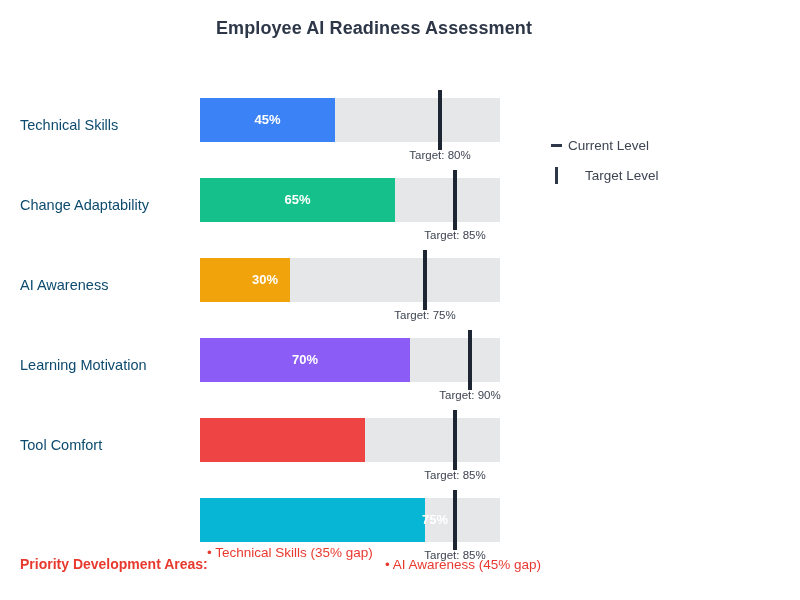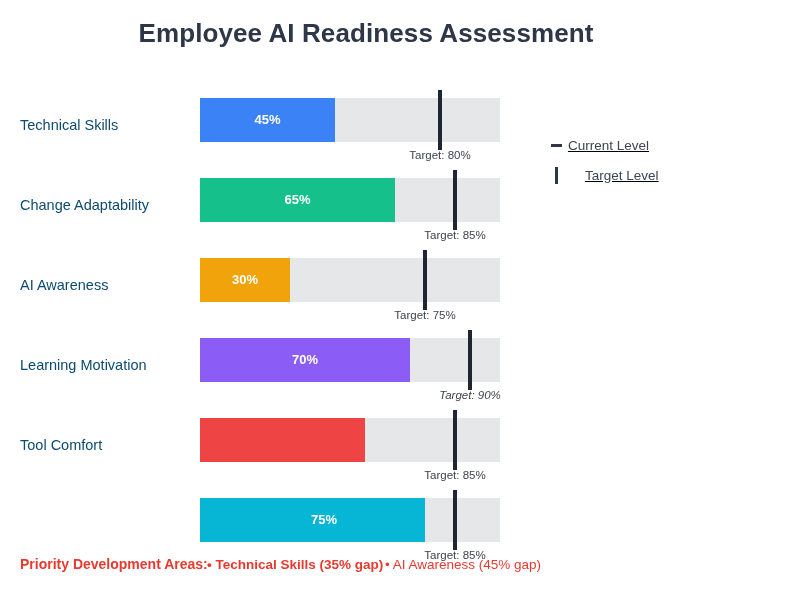--- a/index.html
+++ b/index.html
@@ -21,24 +21,25 @@
     width: 800px;
     height: 600px;
   }
   
   .chart-title {
     position: absolute;
     left: 0;
     top: 18px;
     width: 732px;
     text-align: center;
-    font-size: 26px;
+    font-size: 18px;
     font-weight: bold;
     color: #2d3748;
     letter-spacing: 0.1px;
+    padding-left: 8px;
   }
   
   .row {
     position: absolute;
     left: 0;
     width: 800px;
     height: 80px;
   }
   .row-label {
     position: absolute;
@@ -95,21 +96,20 @@
     left: 550px;
     top: 130px;
     width: 200px;
   }
   .legend-item {
     position: absolute;
     left: 0;
     height: 20px;
     display: flex;
     align-items: center;
-    text-decoration: underline;
   }
   .legend-item.item-0 { top: 5px; }
   .legend-item.item-1 { top: 35px; gap: 17px; }
   .legend-marker-dash {
     display: inline-block;
     width: 11px;
     height: 3px;
     background: #2d3748;
     margin-right: 6px;
     margin-left: 1px;
@@ -135,22 +135,21 @@
     font-size: 13.5px;
   }
   .footer-note.heading {
     left: 20px;
     top: 556px;
     font-weight: bold;
     font-size: 14px;
   }
   .footer-note.gap-0 {
     left: 207px;
-    top: 557px;
-    font-weight: bold;
+    top: 545px;
   }
   .footer-note.gap-1 {
     left: 385px;
     top: 557px;
   }
 </style>
 </head>
 <body>
 
 <div id="chart-root">
@@ -173,47 +172,47 @@
           <div class="fill" style="width: 195px; background: rgb(22, 192, 138);"></div>
           <div class="fill-value" style="width: 195px;">65%</div>
         </div>
         <div class="target-marker" style="left: 453px;"></div>
         <div class="target-label" style="left: 455px;">Target: 85%</div>
       </div>
       <div class="row" style="top: 247px;">
         <div class="row-label">AI Awareness</div>
         <div class="track">
           <div class="fill" style="width: 90px; background: rgb(240, 163, 10);"></div>
-          <div class="fill-value" style="width: 90px;">30%</div>
+          <div class="fill-value" style="width: 90px; margin-left: 20px;">30%</div>
         </div>
         <div class="target-marker" style="left: 423px;"></div>
         <div class="target-label" style="left: 425px;">Target: 75%</div>
       </div>
       <div class="row" style="top: 327px;">
         <div class="row-label">Learning Motivation</div>
         <div class="track">
           <div class="fill" style="width: 210px; background: rgb(139, 92, 246);"></div>
           <div class="fill-value" style="width: 210px;">70%</div>
         </div>
         <div class="target-marker" style="left: 468px;"></div>
-        <div class="target-label" style="left: 470px; font-style: italic;">Target: 90%</div>
+        <div class="target-label" style="left: 470px;">Target: 90%</div>
       </div>
       <div class="row" style="top: 407px;">
         <div class="row-label">Tool Comfort</div>
         <div class="track">
           <div class="fill" style="width: 165px; background: rgb(239, 68, 68);"></div>
           <div class="fill-value" style="width: 165px; margin-top: 32px;">55%</div>
         </div>
         <div class="target-marker" style="left: 453px;"></div>
         <div class="target-label" style="left: 455px;">Target: 85%</div>
       </div>
       <div class="row" style="top: 487px;">
         <div class="track">
           <div class="fill" style="width: 225px; background: rgb(6, 182, 212);"></div>
-          <div class="fill-value" style="width: 248px;">75%</div>
+          <div class="fill-value" style="width: 248px; text-align: right;">75%</div>
         </div>
         <div class="target-marker" style="left: 453px;"></div>
         <div class="target-label" style="left: 455px;">Target: 85%</div>
       </div>
     </div>
 
   <div class="legend">
     <div class="legend-item item-0">
       <span class="legend-marker-dash"></span>
       <span class="legend-label">Current Level</span>

